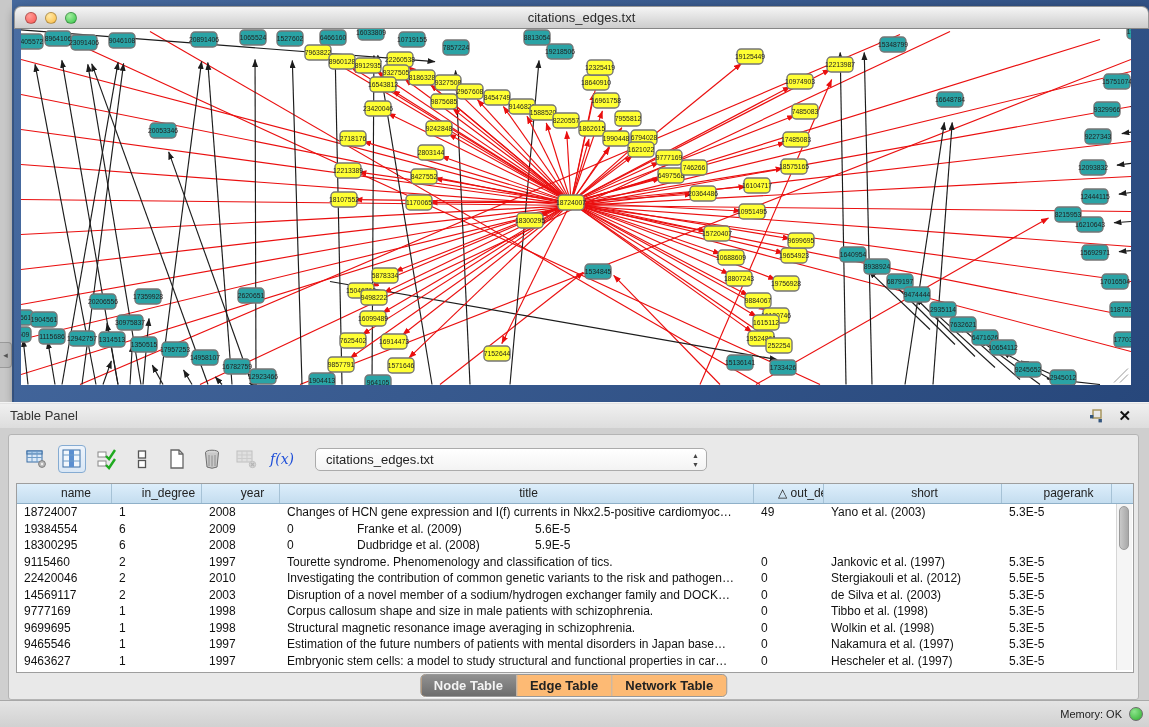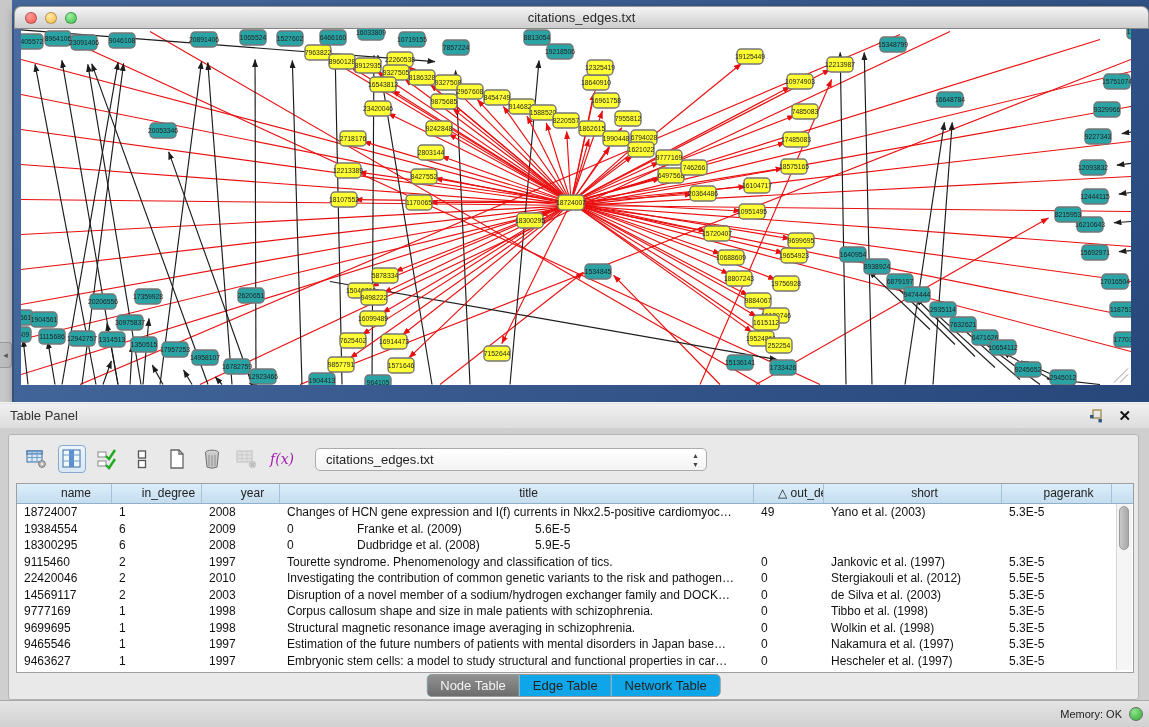--- a/index.html
+++ b/index.html
@@ -46,21 +46,21 @@
   .close-icon{position:absolute;right:18px;top:3px;font-size:15px;font-weight:bold;color:#111;}
 
   .tp-body{position:absolute;left:8px;top:434px;width:1131px;height:266px;
            background:#e9e9e9;border:1px solid #b4b4b4;border-radius:3px;box-sizing:border-box;}
 
   .toolbar{position:absolute;left:14px;top:8px;height:32px;display:flex;align-items:center;gap:7px;}
   .tool-btn{width:26px;height:26px;display:flex;align-items:center;justify-content:center;
             border:1px solid transparent;border-radius:4px;}
   .tool-btn.selected{border:1px solid #85abd2;background:linear-gradient(#eef4fb,#d9e7f5);}
   .tool-btn.disabled{opacity:.45;}
-  .fx-glyph{font-family:"DejaVu Serif",serif;font-style:italic;font-size:14px;color:#a21caf;}
+  .fx-glyph{font-family:"DejaVu Serif",serif;font-style:italic;font-size:14px;color:#1d4ed8;}
   .combo{margin-left:12px;width:392px;height:23px;border:1px solid #ababab;border-radius:5px;
          background:linear-gradient(#ffffff,#f3f3f3);display:flex;align-items:center;
          font-size:13px;color:#222;padding-left:10px;box-sizing:border-box;position:relative;}
   .combo .stepper{position:absolute;right:7px;top:2px;font-size:7px;line-height:9px;color:#444;text-align:center;}
 
   
   .ntable{position:absolute;left:7px;top:48px;width:1118px;height:190px;background:#fff;
           border:1px solid #9e9e9e;box-sizing:border-box;overflow:hidden;}
   .thead{display:flex;height:19px;background:linear-gradient(#ddeefb,#c4ddef);
          border-bottom:1px solid #8fb0c8;}
@@ -70,22 +70,22 @@
   .td{font-size:12px;line-height:16.5px;padding-left:7px;box-sizing:border-box;
       white-space:nowrap;overflow:hidden;color:#111;}
   .c0{width:95px}.c1{width:90px}.c2{width:78px}.c3{width:474px}.c4{width:70px}.c5{width:178px}.c6{width:110px}
   .vscroll{position:absolute;right:1px;top:20px;width:15px;height:166px;background:#f5f5f5;
            border-left:1px solid #d6d6d6;}
   .vthumb{position:absolute;left:2px;top:2px;width:10px;height:44px;border-radius:6px;
           background:linear-gradient(90deg,#c9c9c9,#a8a8a8);border:1px solid #9a9a9a;box-sizing:border-box;}
 
   
   .tabs{position:absolute;left:50%;transform:translateX(-50%);top:239px;display:flex;
-        border:1px solid #999;border-radius:5px;overflow:hidden;background:#0ea5e9;height:21px;
-        box-shadow:0 1px 0 rgba(255,255,255,.7);}
+        border:1px solid #999;border-radius:5px;overflow:hidden;background:#fdba74;height:21px;
+        box-shadow:0 1px 0 rgba(255,255,255,.7);font-weight:bold;}
   .tab{font-size:13px;line-height:21px;padding:0 13px;color:#222;border-left:1px solid #b8b8b8;}
   .tab:first-child{border-left:none;}
   .tab.sel{background:linear-gradient(#919191,#6d6d6d);color:#f4f4f4;}
 
   
   .statusbar{position:absolute;left:0;top:700px;width:1149px;height:27px;
              background:linear-gradient(#e4e4e4,#d1d1d1);border-top:1px solid #a8a8a8;
              display:flex;justify-content:flex-end;align-items:center;gap:7px;
              padding-right:6px;box-sizing:border-box;}
   .mem-label{font-size:11px;color:#222;}

